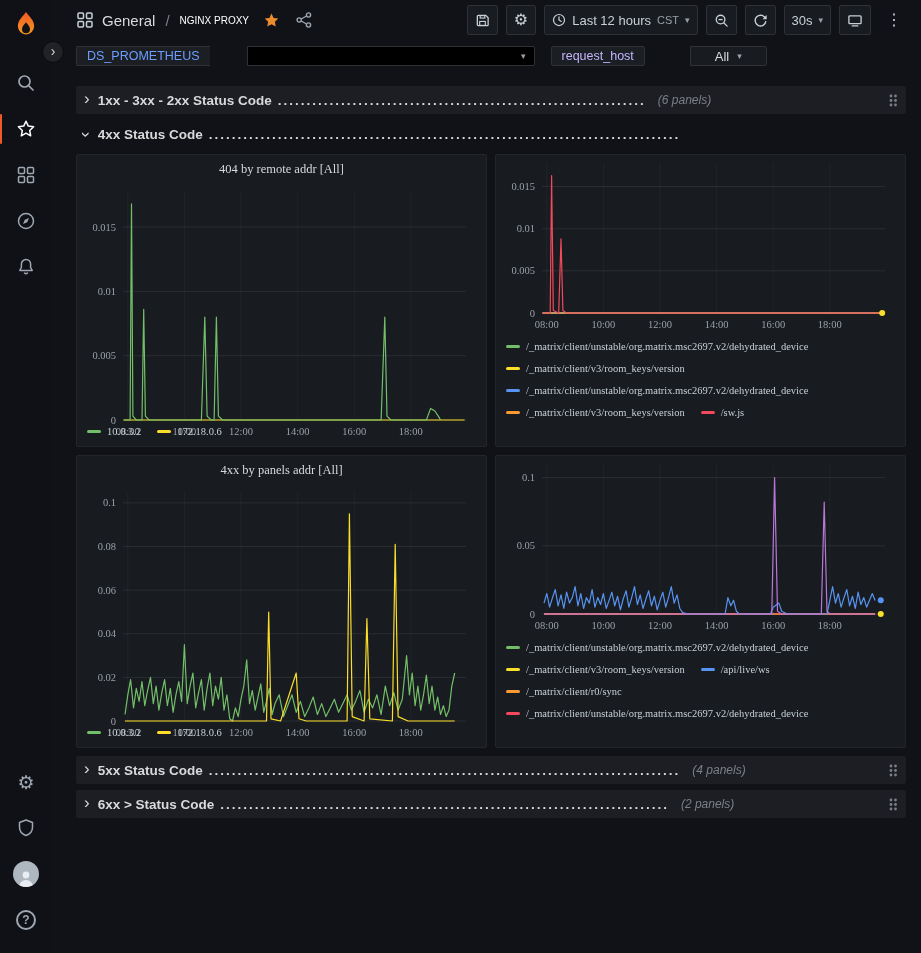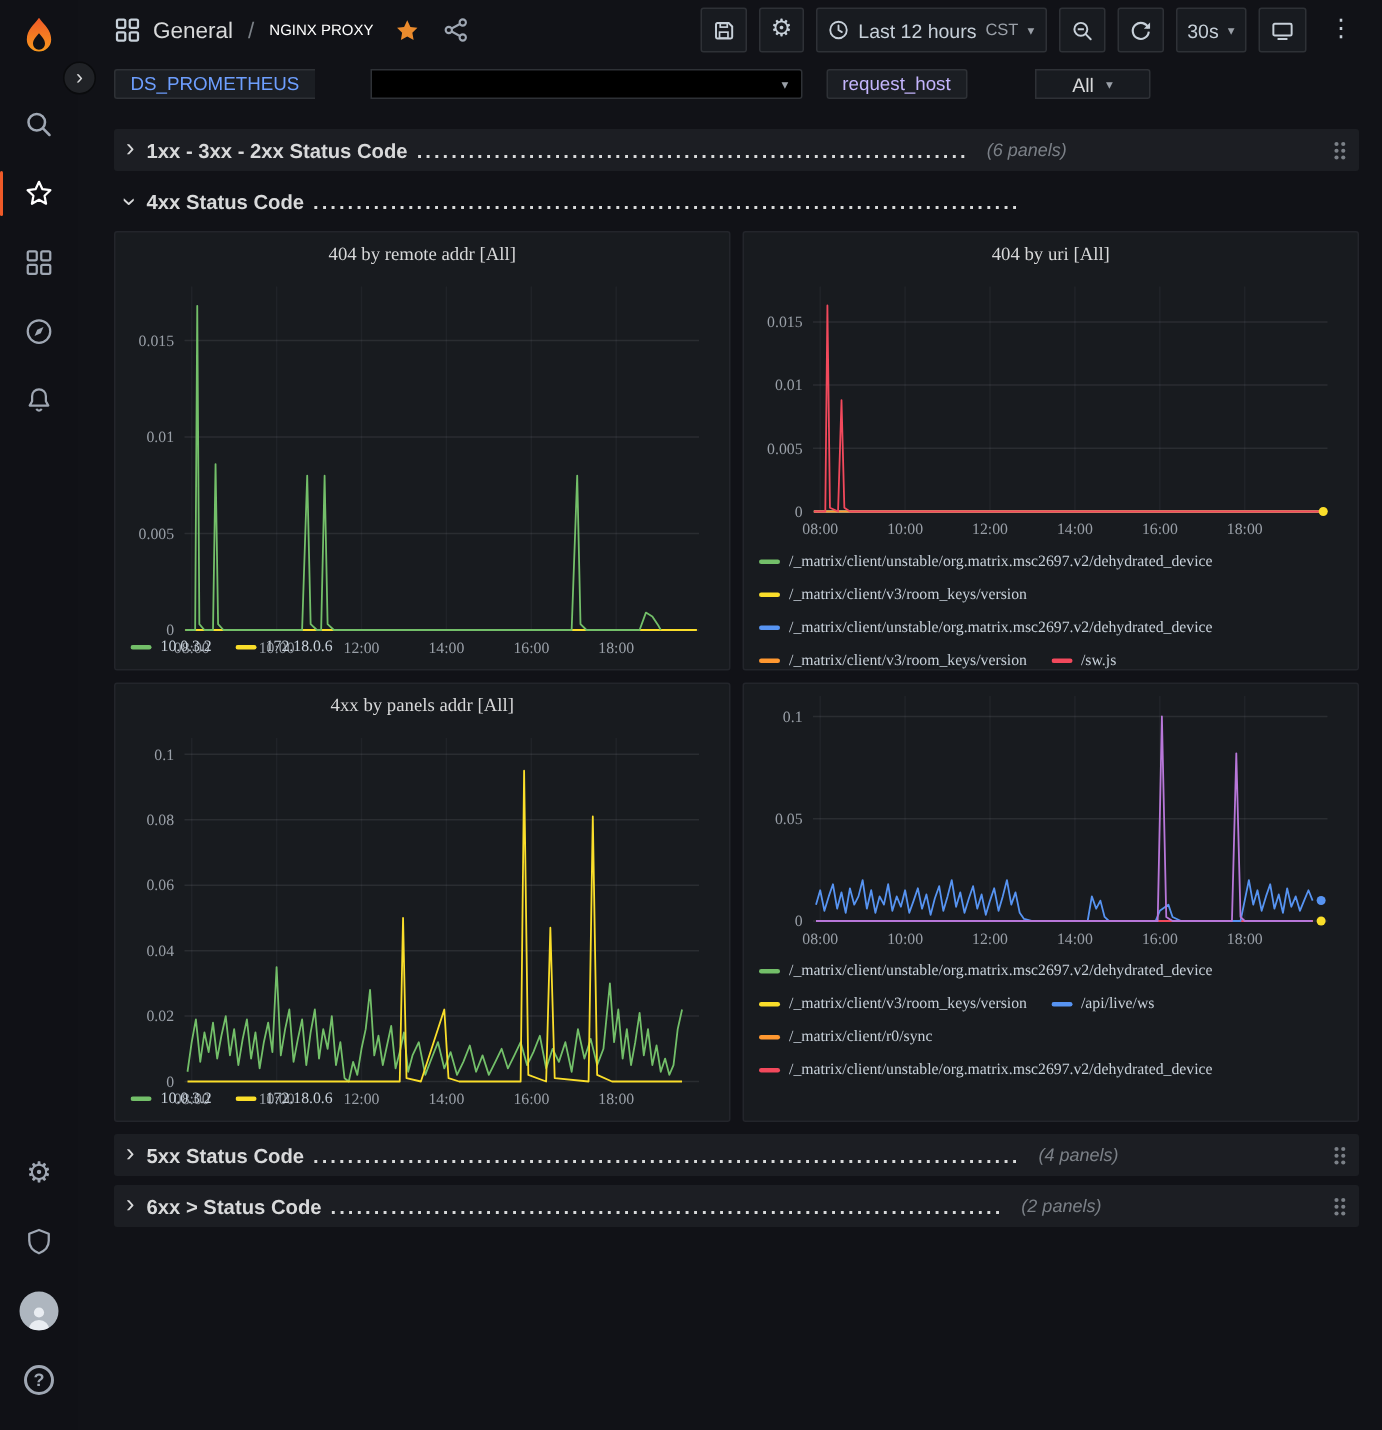--- a/index.html
+++ b/index.html
@@ -304,21 +304,20 @@
               <span class="legend-swatch" style="background: rgb(115, 191, 105);"></span>
               <span>10.0.3.2</span>
             </div>
             <div class="legend-item">
               <span class="legend-swatch" style="background: rgb(250, 222, 42);"></span>
               <span>172.18.0.6</span>
             </div>
           </div>
       </section>
       <section class="panel">
-        <div class="panel-title">404 by uri [All]</div>
         <div class="panel-chart fixed"><svg width="397" height="178" viewBox="0 0 397 178">
               <line x1="44.81105610561056" x2="44.81105610561056" y1="8" y2="158" stroke="rgba(204,204,220,0.05)" stroke-width="1"></line>
               <text x="44.81105610561056" y="173" text-anchor="middle" fill="#9aa0a8" font-size="10.5">08:00</text>
               <line x1="101.41171617161717" x2="101.41171617161717" y1="8" y2="158" stroke="rgba(204,204,220,0.05)" stroke-width="1"></line>
               <text x="101.41171617161717" y="173" text-anchor="middle" fill="#9aa0a8" font-size="10.5">10:00</text>
               <line x1="158.01237623762376" x2="158.01237623762376" y1="8" y2="158" stroke="rgba(204,204,220,0.05)" stroke-width="1"></line>
               <text x="158.01237623762376" y="173" text-anchor="middle" fill="#9aa0a8" font-size="10.5">12:00</text>
               <line x1="214.6130363036304" x2="214.6130363036304" y1="8" y2="158" stroke="rgba(204,204,220,0.05)" stroke-width="1"></line>
               <text x="214.6130363036304" y="173" text-anchor="middle" fill="#9aa0a8" font-size="10.5">14:00</text>
               <line x1="271.213696369637" x2="271.213696369637" y1="8" y2="158" stroke="rgba(204,204,220,0.05)" stroke-width="1"></line>

